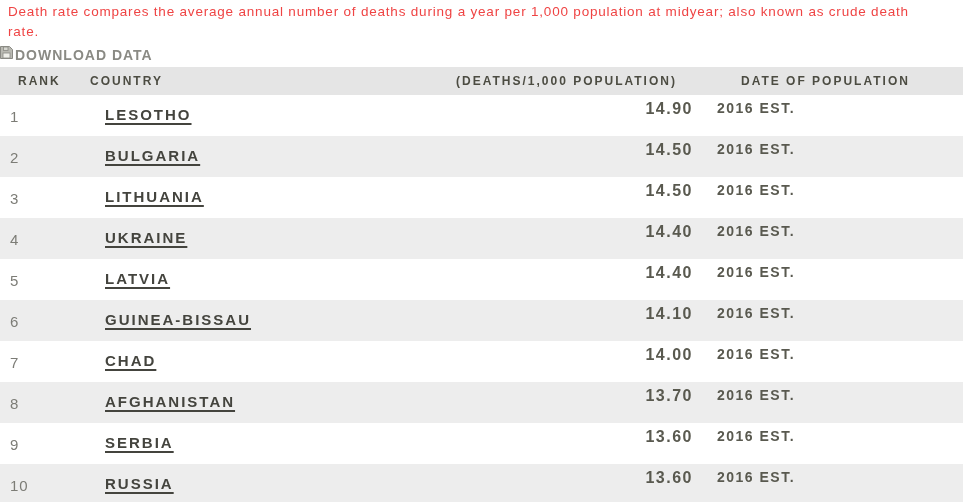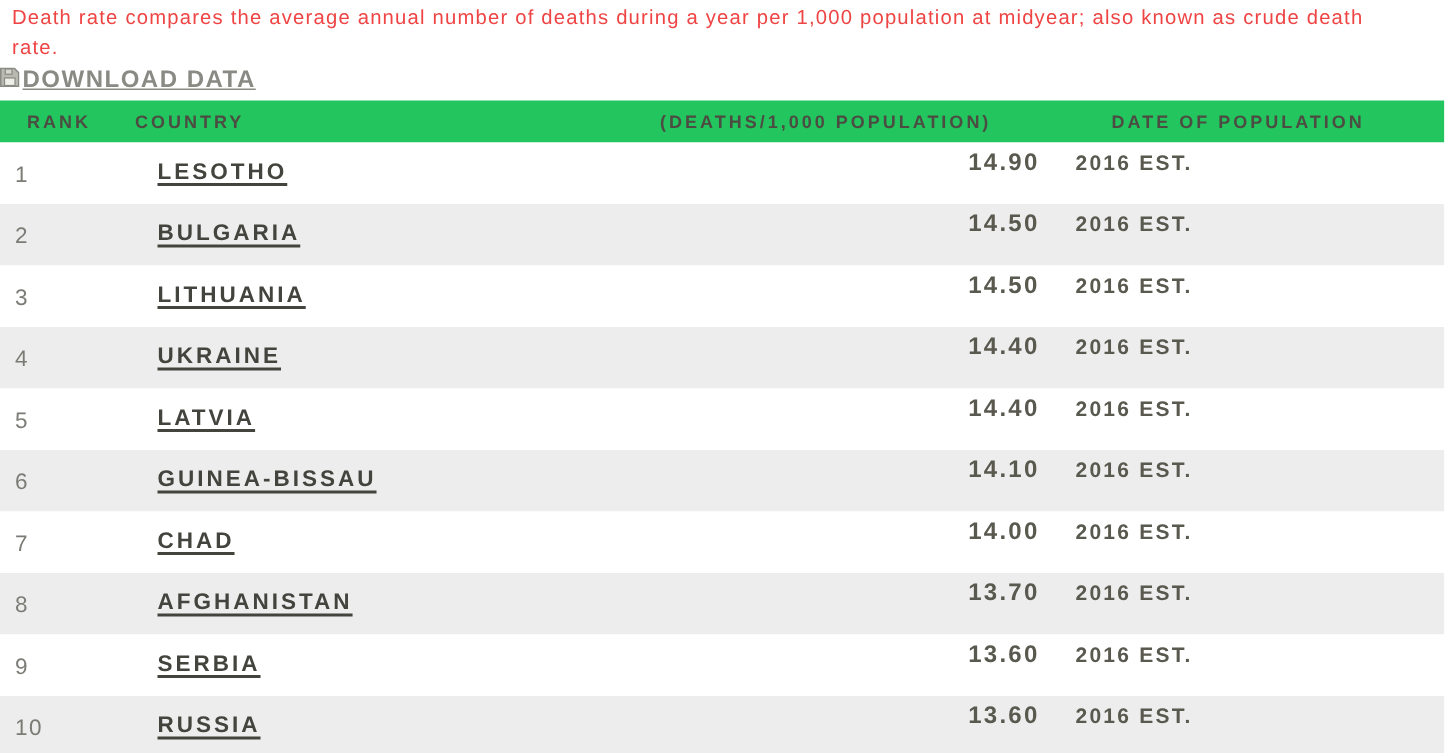--- a/index.html
+++ b/index.html
@@ -33,44 +33,43 @@
   }
   .download-link {
     display: inline-flex;
     align-items: flex-end;
     gap: 2px;
     text-decoration: none;
     cursor: pointer;
   }
   .download-link .floppy { flex: 0 0 auto; }
   .download-label {
-    font-size: 16px;
+    font-size: 14px;
     font-weight: bold;
     letter-spacing: 1px;
     color: #8a8a84;
-    text-decoration: underline;
   }
 
   
   .ranktable { width: 963px; }
 
   .thead {
     display: grid;
     grid-template-columns: 90px 350px 260px 1fr;
-    background: #22c55e;
+    background: #e5e5e5;
     height: 28px;
     align-items: center;
     font-size: 12px;
     font-weight: bold;
     letter-spacing: 2px;
     color: #4c4c42;
   }
   .th-rank    { padding-left: 18px; }
   .th-country { text-align: left; }
-  .th-value   { text-align: left; padding-right: 7px; }
+  .th-value   { text-align: center; padding-right: 7px; }
   .th-date    { padding-left: 41px; }
 
   .tbody .row {
     display: grid;
     grid-template-columns: 90px 350px 260px 1fr;
     height: 41px;
     background: #ffffff;
   }
   .tbody .row:nth-child(even) { background: #ededed; }
   .tbody .row:last-child { height: 43px; }

